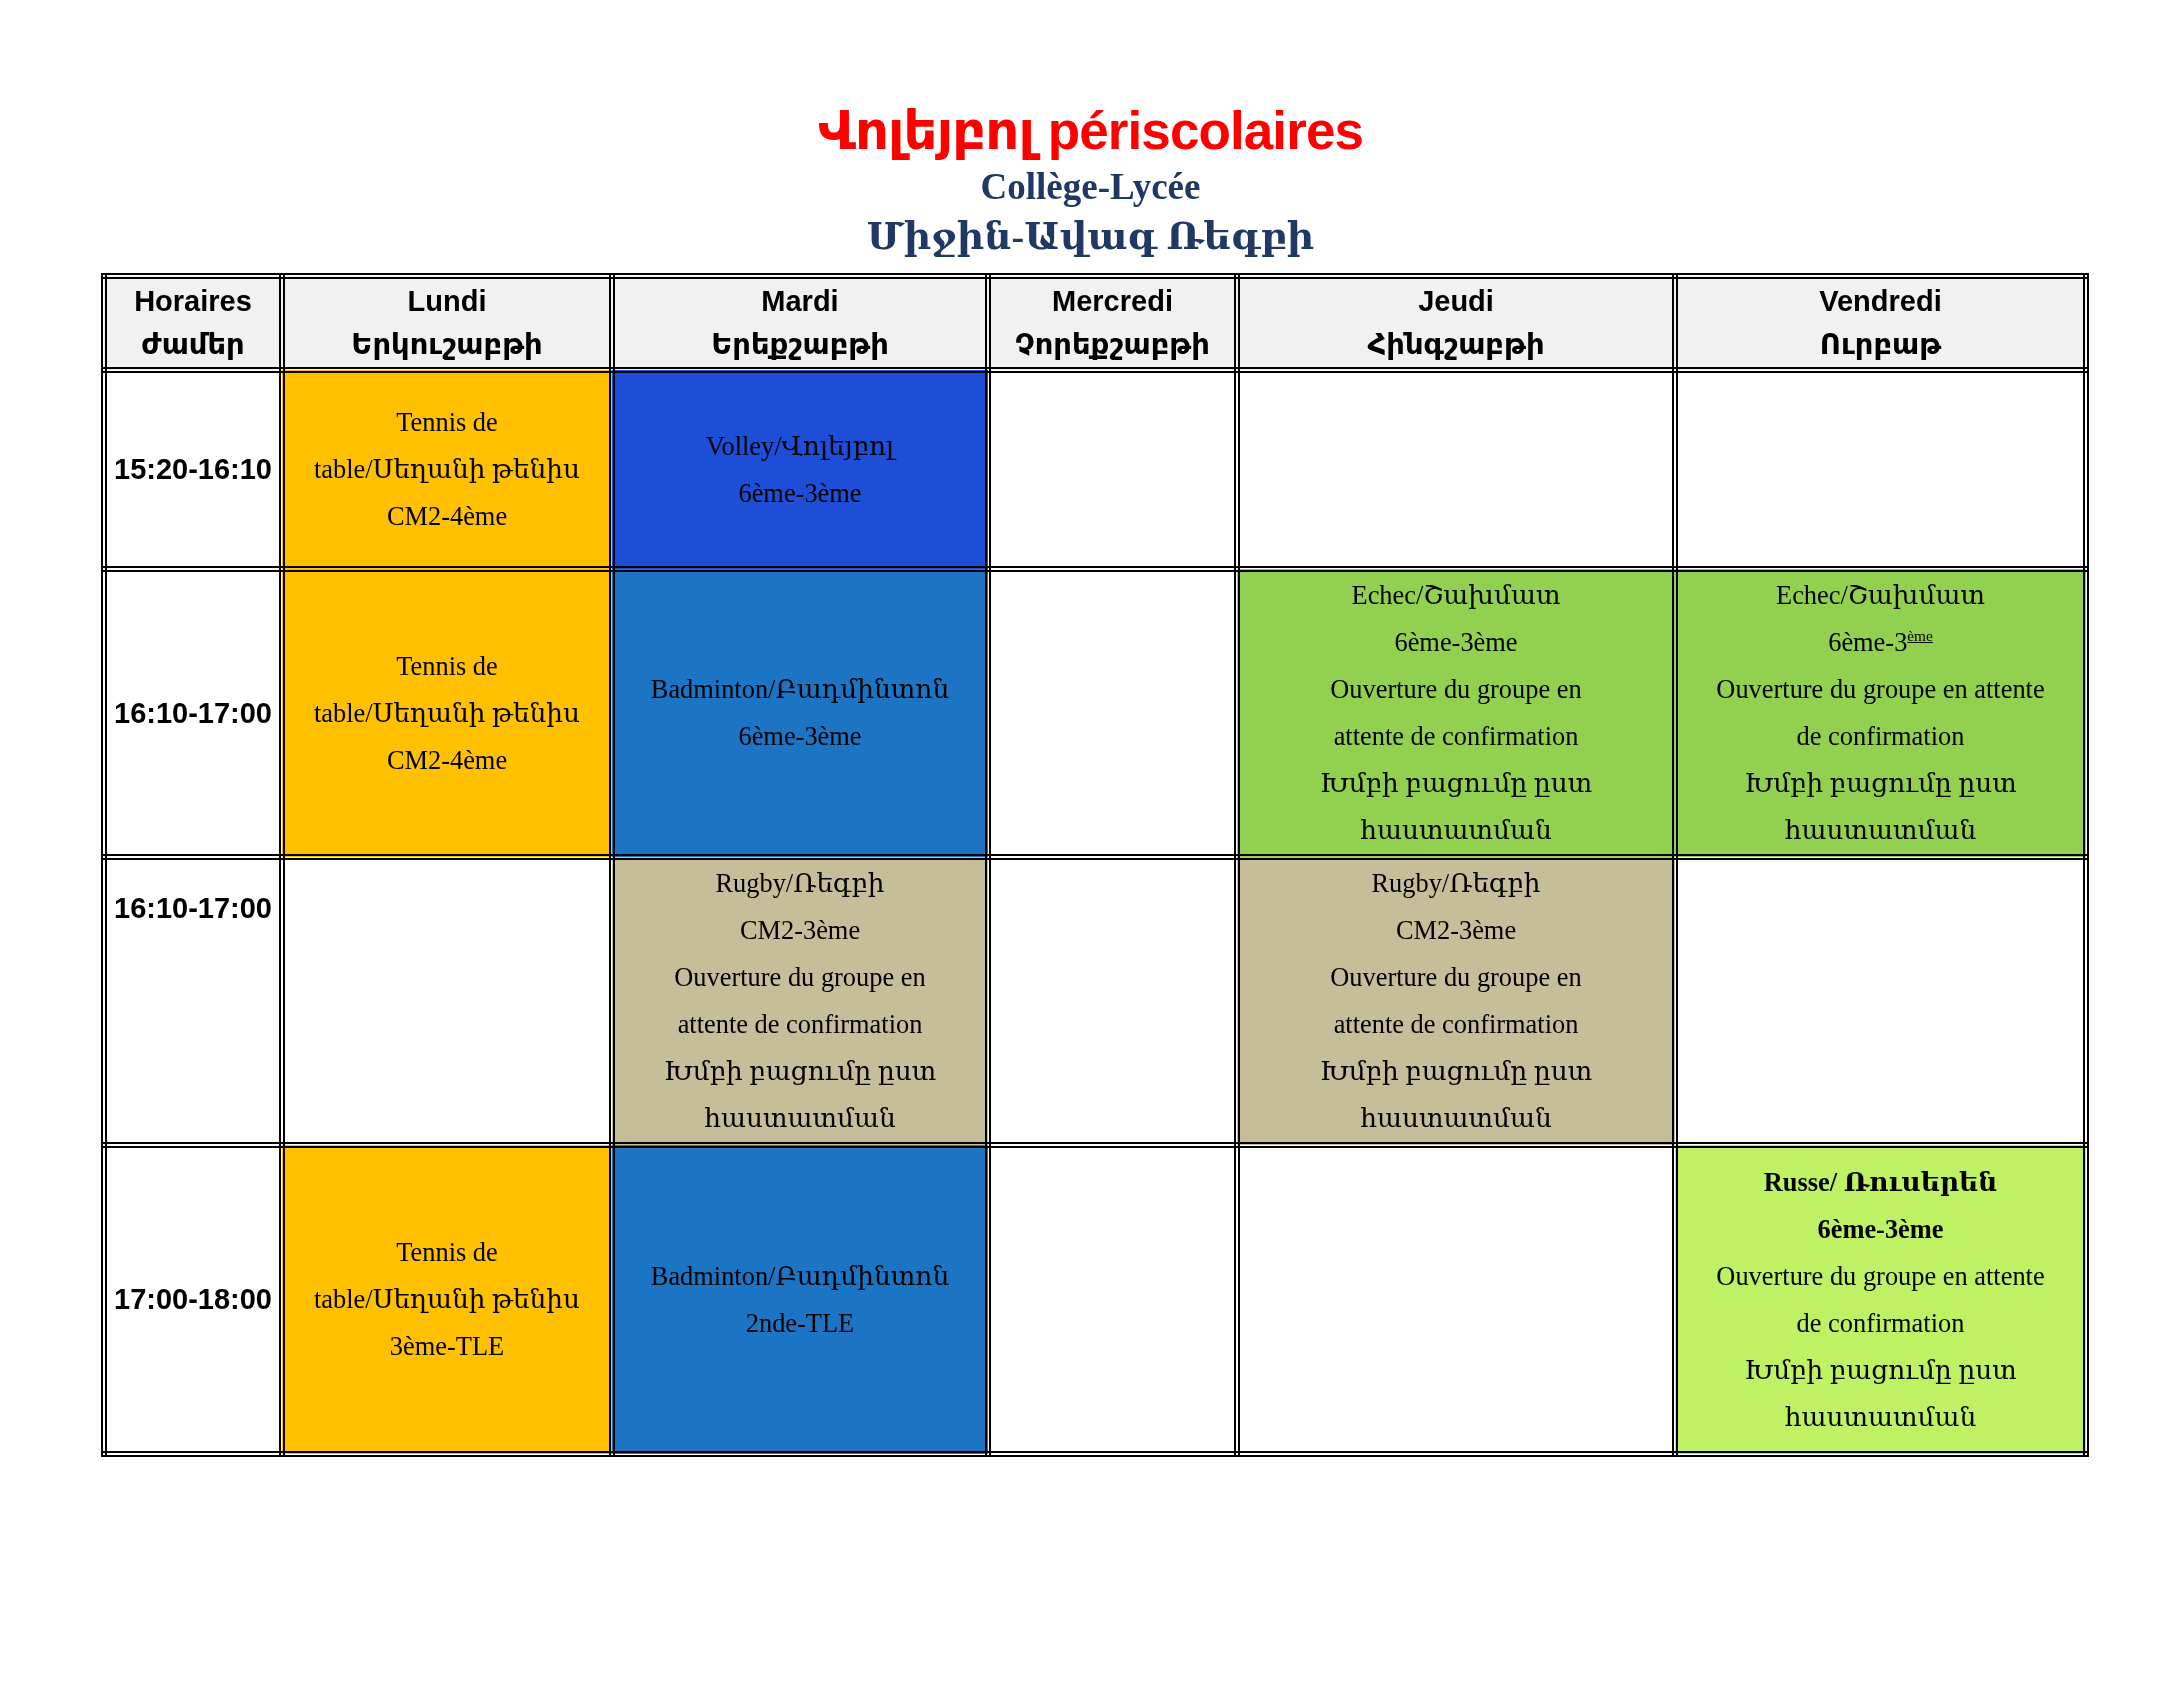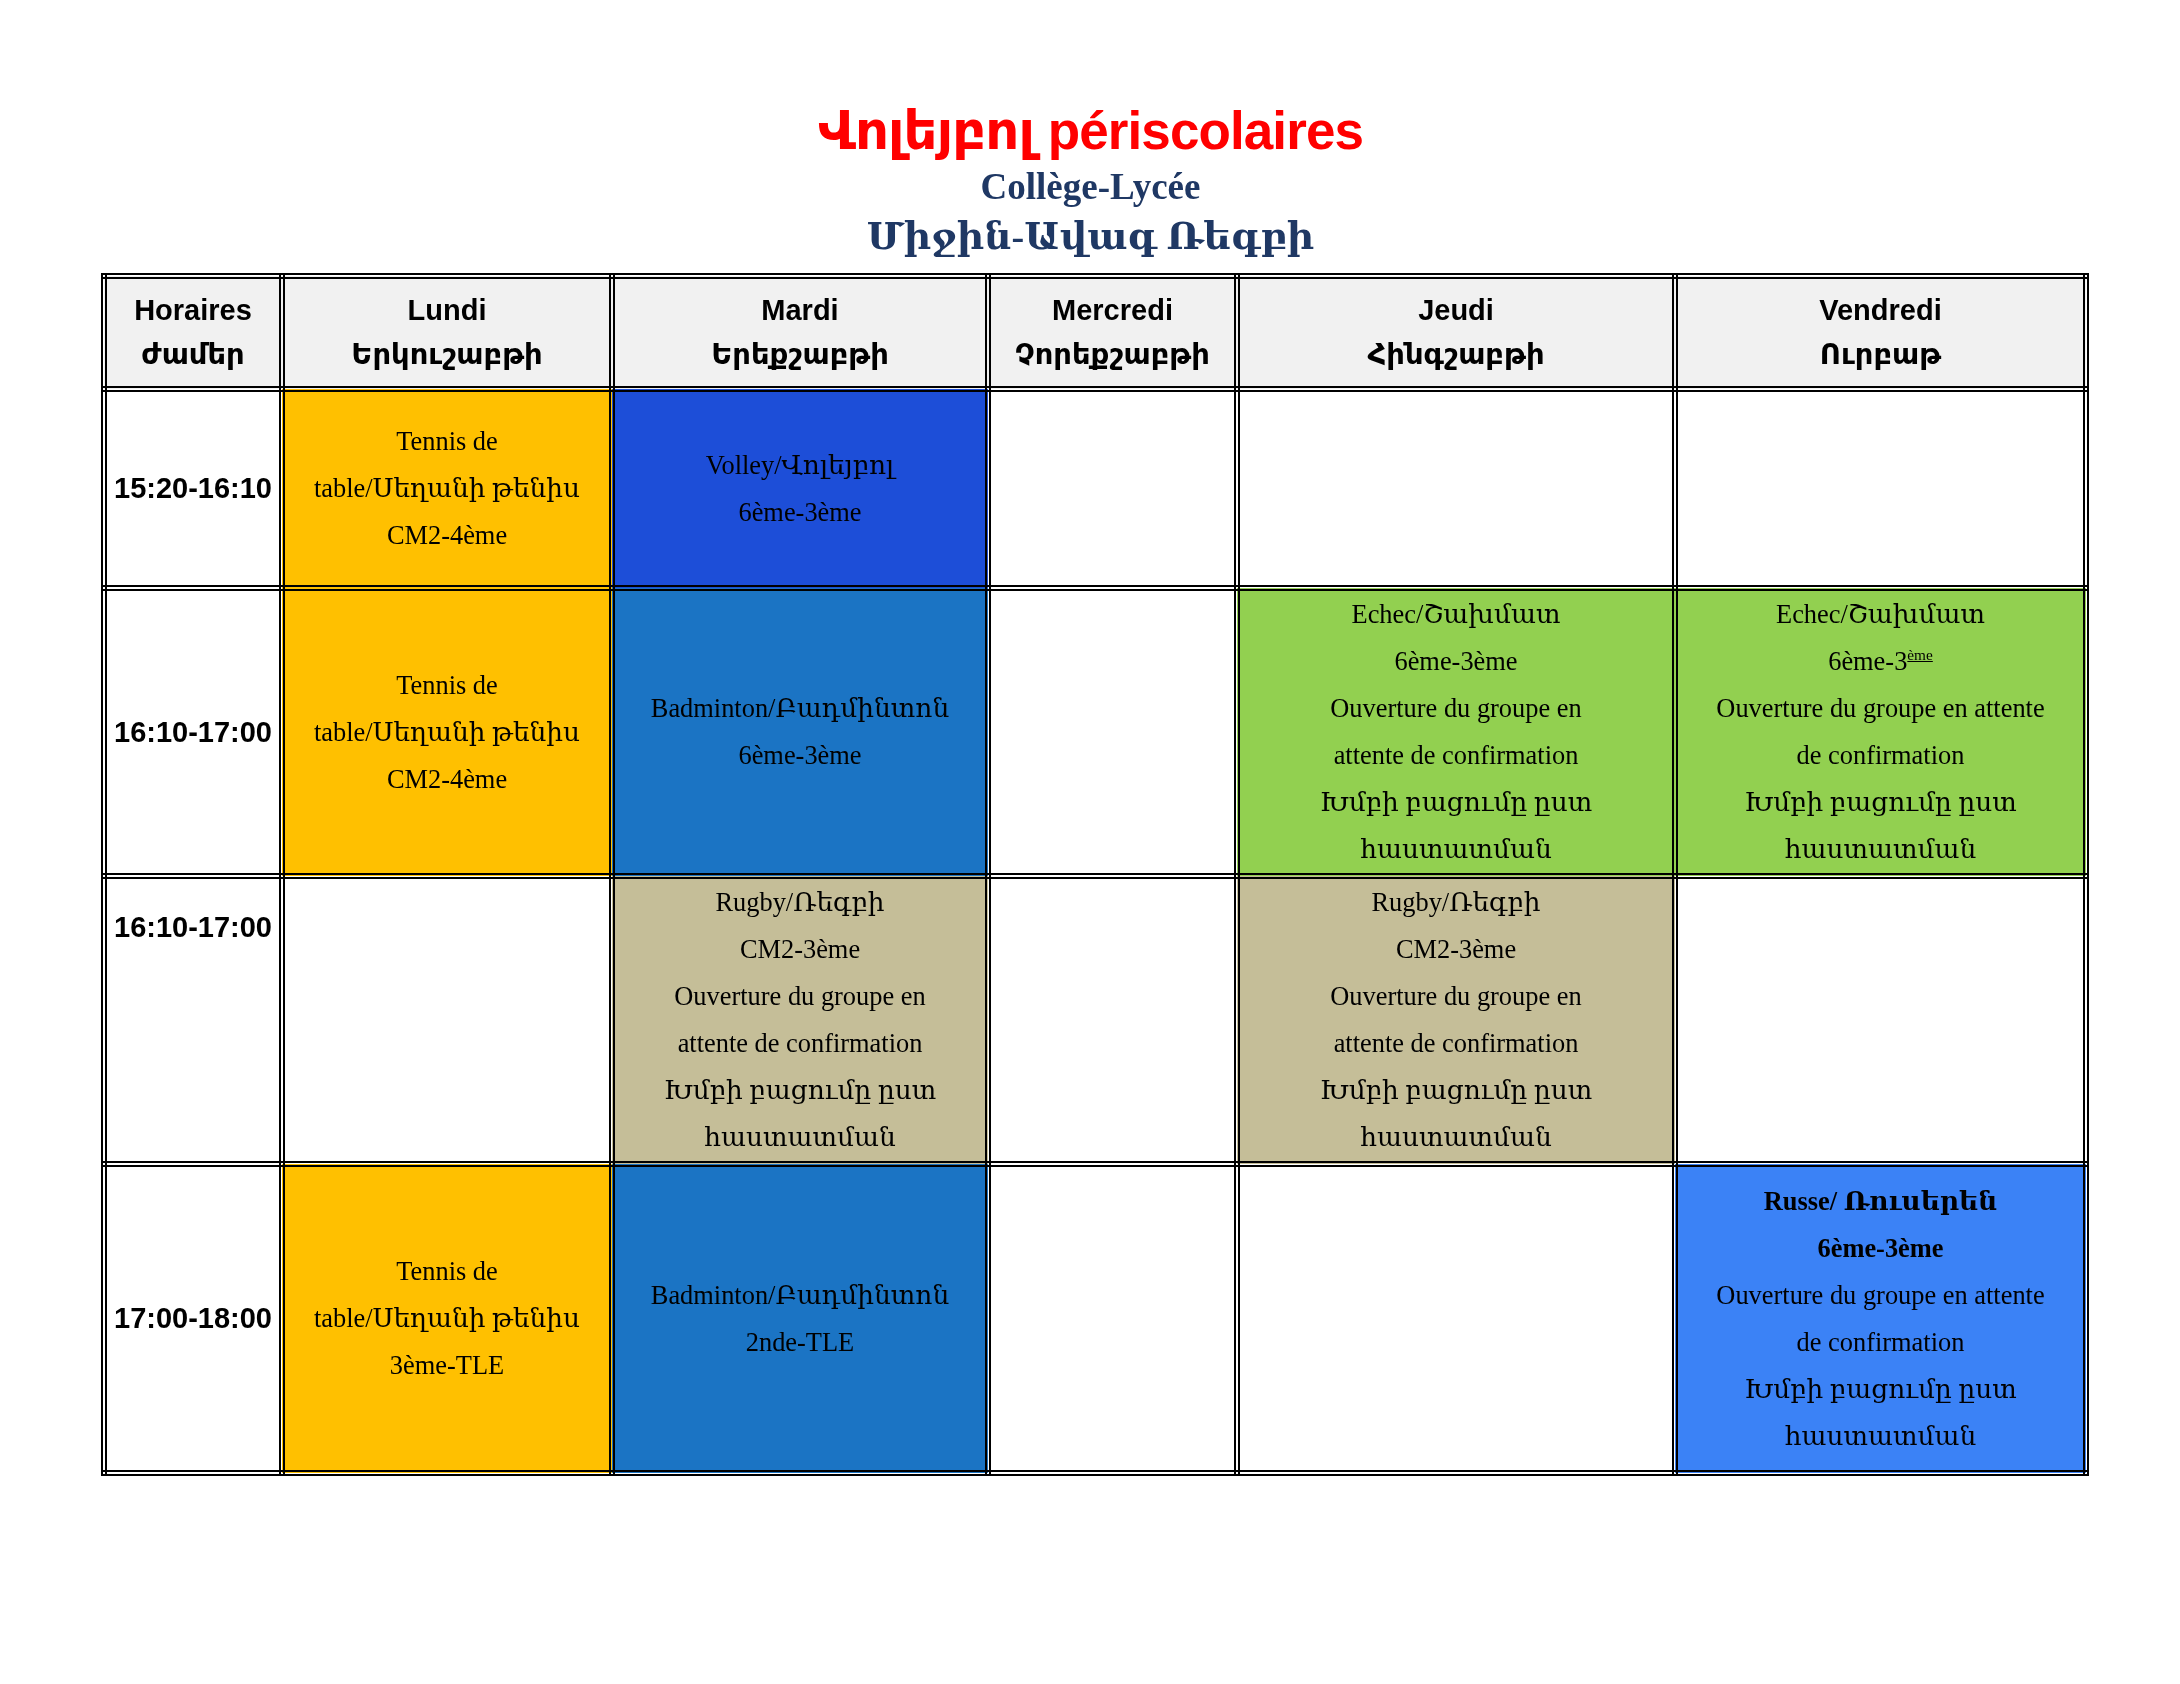--- a/index.html
+++ b/index.html
@@ -56,21 +56,21 @@
   table.schedule, table.schedule th, table.schedule td {
     border: 6px double var(--border, #000000);
   }
   col.c-horaires  { width: 178px; }
   col.c-lundi     { width: 330px; }
   col.c-mardi     { width: 376px; }
   col.c-mercredi  { width: 249px; }
   col.c-jeudi     { width: 438px; }
   col.c-vendredi  { width: 411px; }
 
-  thead tr { height: 113px; }
+  thead tr { height: 94px; }
   tbody tr:nth-of-type(1) { height: 199px; }
   tbody tr:nth-of-type(2) { height: 288px; }
   tbody tr:nth-of-type(3) { height: 285px; }
   tbody tr:nth-of-type(4) { height: 309px; }
 
   th {
     background: var(--header-gray, #F1F1F1);
     font-family: "Liberation Sans", "DejaVu Sans", sans-serif;
     font-weight: bold;
     font-size: 29px;
@@ -238,21 +238,21 @@
             </div>
           </td>
           <td style="background: rgb(27, 116, 196);">
             <div class="cell-lines">
               <div class="line">Badminton/Բադմինտոն</div>
               <div class="line">2nde-TLE</div>
             </div>
           </td>
           <td style="background: rgb(255, 255, 255);"></td>
           <td style="background: rgb(255, 255, 255);"></td>
-          <td style="background: #3b82f6; text-align: center;">
+          <td style="background: #bef264; text-align: center;">
             <div class="cell-lines">
               <div class="line bold">Russe/ Ռուսերեն</div>
               <div class="line bold">6ème-3ème</div>
               <div class="line">Ouverture du groupe en attente</div>
               <div class="line">de confirmation</div>
               <div class="line">Խմբի բացումը ըստ</div>
               <div class="line">հաստատման</div>
             </div>
           </td>
         </tr>

